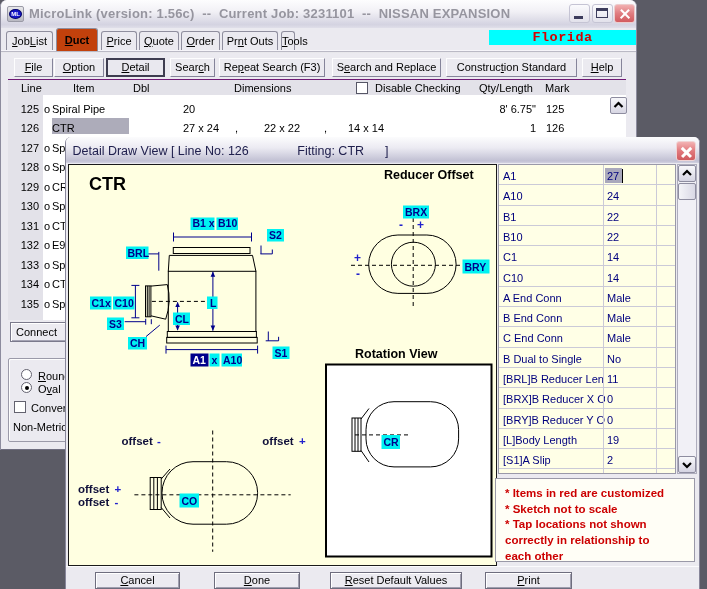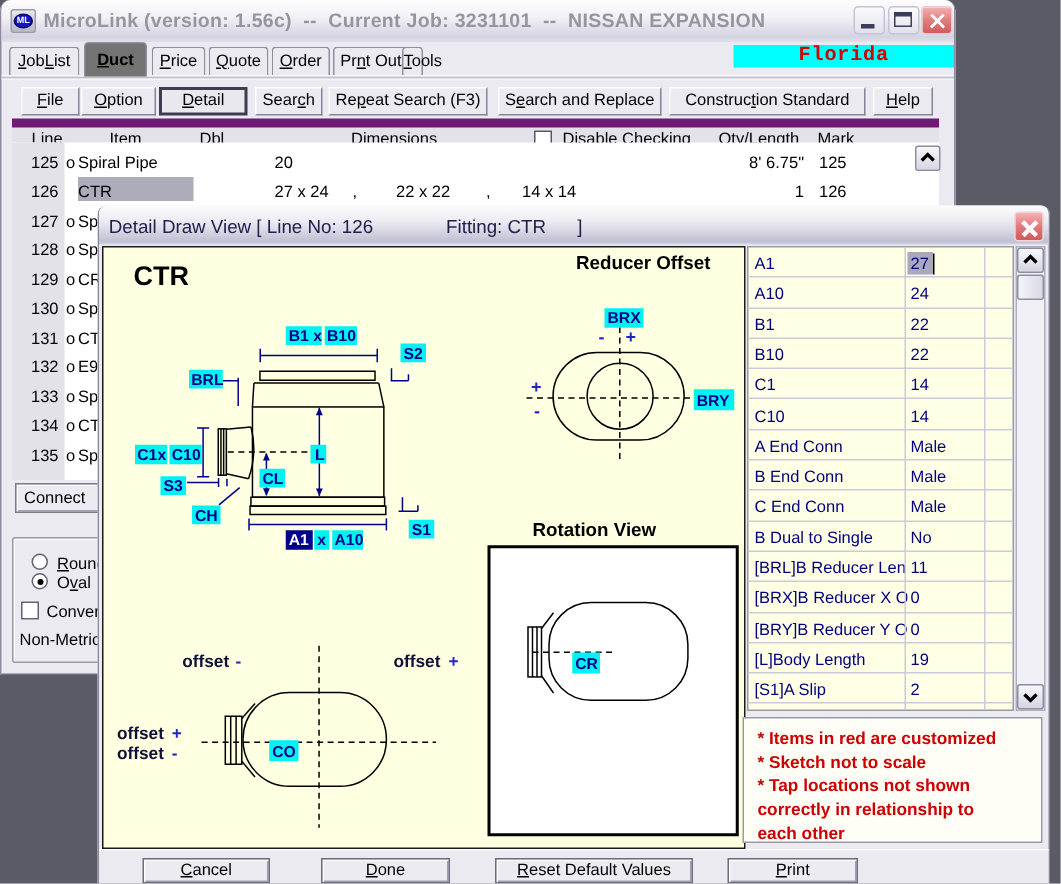--- a/index.html
+++ b/index.html
@@ -9,29 +9,29 @@
 #mtitle .txt{position:absolute;left:28px;top:6px;font-size:13px;font-weight:bold;color:#96959f;white-space:nowrap;letter-spacing:0.2px}
 #micon{position:absolute;left:6px;top:6px;width:17px;height:16px;background:linear-gradient(#e8e8ea,#b9b9c2);border:1px solid #9a9aa6;border-radius:2px}
 #micon i{position:absolute;left:1px;top:2px;width:13px;height:10px;background:#1515c8;border-radius:50%;border:1px solid #05056a;font-style:normal;font-size:6px;font-weight:bold;color:#fff;text-align:center;line-height:9px}
 .wbtn{position:absolute;top:4px;width:21px;height:19px;border-radius:3px;border:1px solid #c5c4d4;background:linear-gradient(#fbfbfd,#e2e1eb)}
 .wbtn.cl{background:linear-gradient(#f2b0b1 0%,#e07c80 50%,#d25b5f 100%);border-color:#eccccd}
 .wbtn .mini{position:absolute;left:4px;bottom:3px;width:9px;height:3px;background:#3c3c5c}
 .wbtn .maxi{position:absolute;left:3px;top:3px;width:12px;height:10px;border:1px solid #3c3c5c;border-top-width:3px}
 .xbar{position:absolute;left:4px;top:8px;width:12px;height:2.4px;background:#fff}
 
 .tab{position:absolute;top:31px;height:19px;background:#ebeaf0;border:1px solid #8f8e9e;border-bottom:none;border-radius:3px 3px 0 0;font-size:11px;color:#000;text-align:center;line-height:18px}
-.tab.act{top:28px;height:23px;background:#737373;font-weight:bold;line-height:22px;z-index:3}
+.tab.act{top:28px;height:23px;background:#c2410c;font-weight:bold;line-height:22px;z-index:3}
 #florida{position:absolute;left:489px;top:30px;width:147px;height:15px;background:#00ffff;font-family:"Liberation Mono",monospace;font-size:13.5px;font-weight:bold;color:#d50000;text-align:center;line-height:15px;letter-spacing:0.5px}
 #tabline{position:absolute;left:1px;top:50px;width:635px;height:1px;background:#f6f5fa;z-index:2}
 
 #tbtop{position:absolute;left:1px;top:51px;width:635px;height:2px;background:linear-gradient(#a3a2b2,#ffffff)}
 .tbtn{position:absolute;top:58px;height:19px;background:#ebeaf0;border:1px solid;border-color:#fdfdfe #85849a #85849a #fdfdfe;font-size:11px;color:#000;text-align:center;line-height:16px}
 .tbtn.press{border:2px solid #3e3d50;background:#e9e8ef;line-height:14px}
 
-#ghead{position:absolute;left:8px;top:79px;width:618px;height:16px;background:#e3e2e9;border-top:6px solid #701a75;font-size:11px;color:#000}
+#ghead{position:absolute;left:8px;top:79px;width:618px;height:16px;background:#e3e2e9;border-top:1px solid #701a75;font-size:11px;color:#000}
 #ghead span{position:absolute;top:2px}
 #dchk{position:absolute;left:348px;top:2px;width:12px;height:12px;background:#fff;border:1px solid #565666}
 
 #grid{position:absolute;left:8px;top:95px;width:618px;height:225px;background:#fff;font-size:11px;color:#000}
 #lnum{position:absolute;left:0;top:0;width:35px;height:225px;background:#e3e2e9}
 .grow{position:absolute;left:0;width:618px;height:19.5px}
 .grow .n{position:absolute;left:0;top:7.5px;width:31px;text-align:right}
 .grow .o{position:absolute;left:36px;top:7.5px}
 .grow .it{position:absolute;left:44px;top:7.5px}
 .grow .d1{position:absolute;left:175px;top:7.5px}
@@ -87,21 +87,21 @@
       <span class="xbar" style="transform:rotate(45deg)"></span>
       <span class="xbar" style="transform:rotate(-45deg)"></span>
     </div>
   <div id="tabline"></div>
   <div class="tab" style="left:6px;width:47px"><u>J</u>ob<u>L</u>ist</div>
   <div class="tab act" style="left:56px;width:42px"><u>D</u>uct</div>
   <div class="tab" style="left:101px;width:36px"><u>P</u>rice</div>
   <div class="tab" style="left:139px;width:40px"><u>Q</u>uote</div>
   <div class="tab" style="left:181px;width:39px"><u>O</u>rder</div>
   <div class="tab" style="left:222px;width:56px">Pr<u>n</u>t Outs</div>
-  <div class="tab" style="left:268px;width:14px"><u>T</u>ools</div>
+  <div class="tab" style="left:281px;width:14px"><u>T</u>ools</div>
   <div id="florida">Florida</div>
   <div id="tbtop"></div>
   <div class="tbtn" style="left:14px;width:39px"><u>F</u>ile</div>
   <div class="tbtn" style="left:54px;width:50px"><u>O</u>ption</div>
   <div class="tbtn press" style="left:106px;width:59px"><u>D</u>etail</div>
   <div class="tbtn" style="left:170px;width:45px">Sear<u>c</u>h</div>
   <div class="tbtn" style="left:219px;width:106px">Re<u>p</u>eat Search (F3)</div>
   <div class="tbtn" style="left:332px;width:109px">S<u>e</u>arch and Replace</div>
   <div class="tbtn" style="left:446px;width:131px">Construc<u>t</u>ion Standard</div>
   <div class="tbtn" style="left:582px;width:40px"><u>H</u>elp</div>

